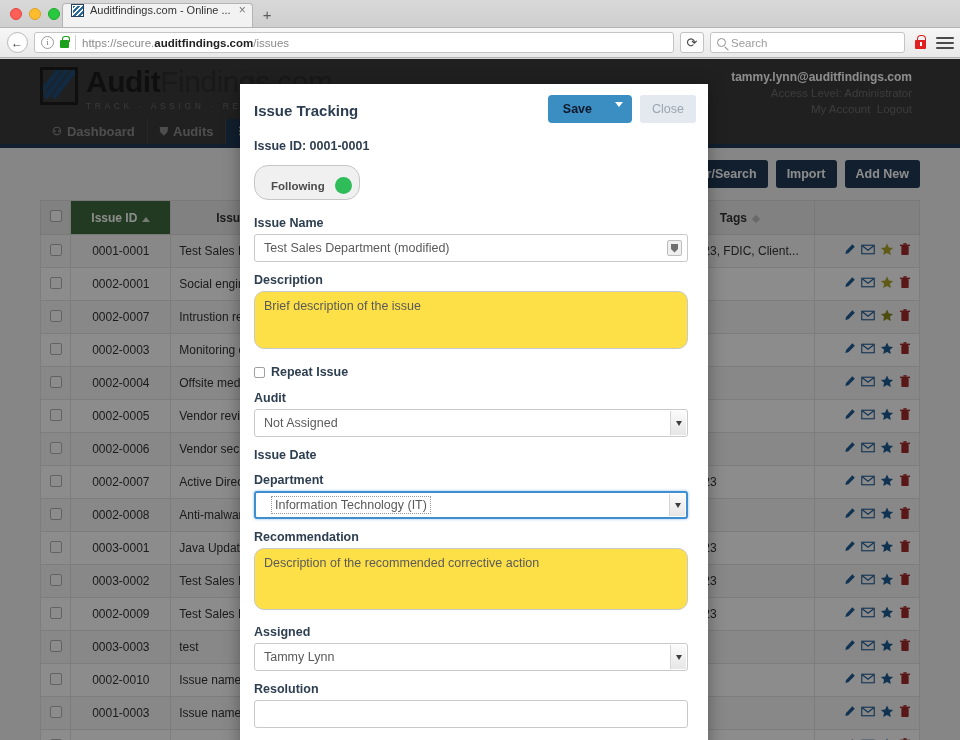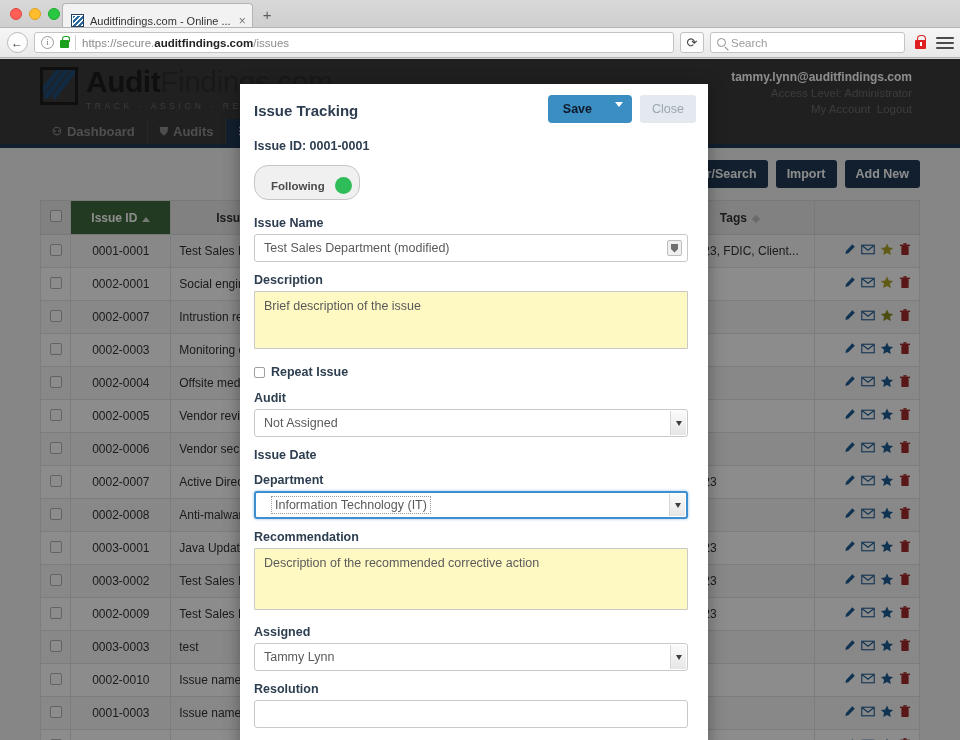--- a/index.html
+++ b/index.html
@@ -29,21 +29,21 @@
   .dot.green { background: #28c940; border: 1px solid #1aab29; }
 
   .tab {
     margin-left: 62px;
     height: 24px;
     min-width: 168px;
     background: #f2f2f2;
     border: 1px solid #b4b4b4;
     border-bottom: none;
     border-radius: 4px 4px 0 0;
-    display: flex; align-items: flex-end;
+    display: flex; align-items: flex-start;
     padding: 0 6px 0 8px;
     font-size: 11px; color: #333;
     position: relative;
   }
   .tab-favicon {
     width: 13px; height: 13px; flex: 0 0 13px;
     background: #ffffff;
     border: 1.4px solid #23405c;
     margin-right: 6px;
     position: relative; overflow: hidden;
@@ -314,22 +314,22 @@
     background: #efefef; border: 1px solid #bdbdbd; border-radius: 2px;
     display: flex; align-items: center; justify-content: center;
     cursor: pointer;
   }
   .spin-ic i {
     display: block; width: 7px; height: 9px; background: #6f6f6f;
     clip-path: polygon(0 0,100% 0,100% 60%,50% 100%,0 60%);
   }
   .ftextarea {
     width: 100%; height: 58px;
-    border: 1px solid #c9c9c9; border-radius: 1px;
-    background: #fef9c3;
+    border: 1px solid #c9c9c9; border-radius: 10px;
+    background: #fde047;
     font-family: "Liberation Sans", sans-serif;
     font-size: 12.5px; color: #5a5a5a;
     padding: 7px 9px; resize: none;
   }
   .ftextarea.tall { height: 62px; }
   .fselect {
     width: 100%; height: 28px;
     border: 1px solid #c9c9c9; border-radius: 3px;
     background: #fff; position: relative;
     display: flex; align-items: center; padding-left: 9px;

